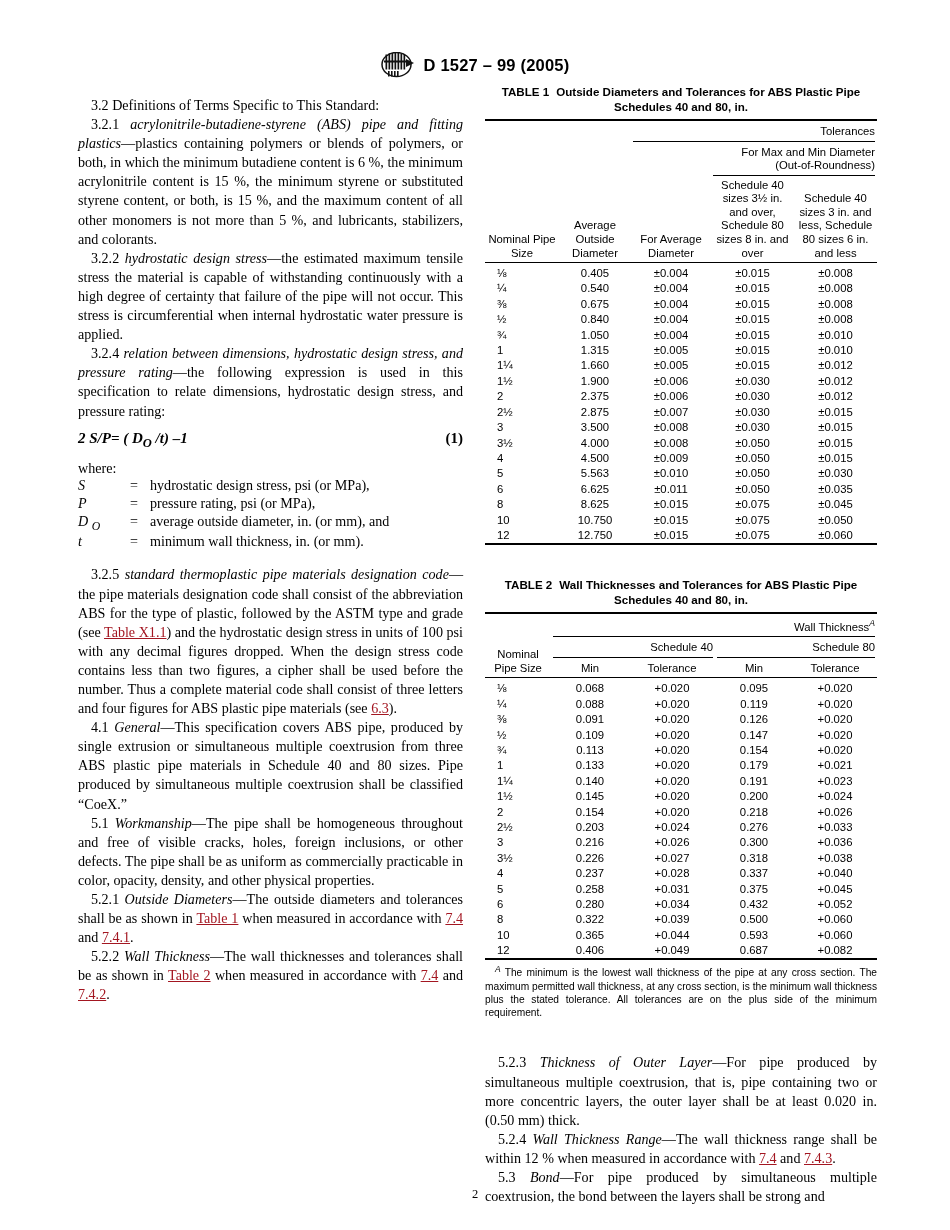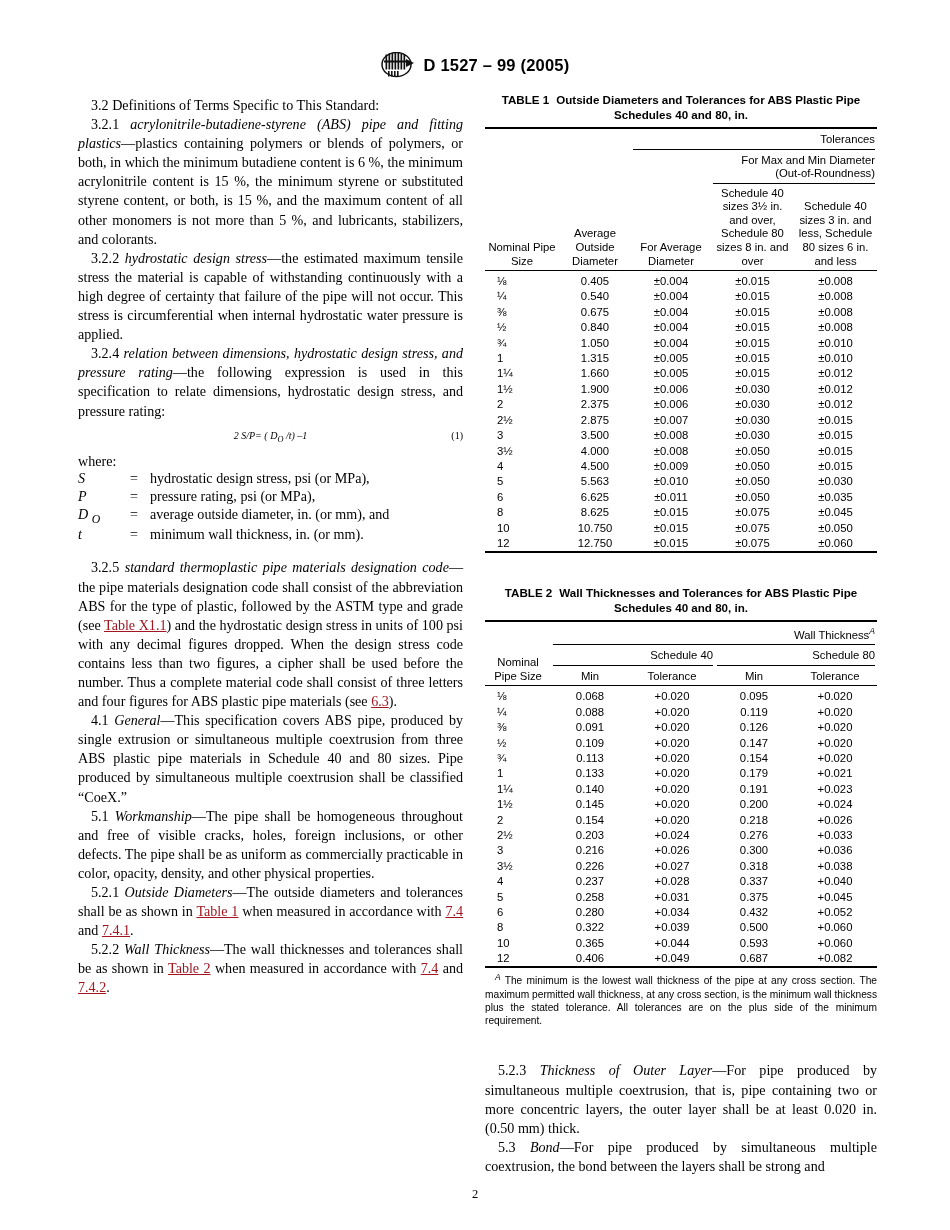--- a/index.html
+++ b/index.html
@@ -42,21 +42,21 @@
 
   
   .col-left {
     position: absolute;
     top: 96px;
     left: 78px;
     width: 385px;
   }
   .col-right {
     position: absolute;
-    top: 92px;
+    top: 84px;
     left: 485px;
     width: 392px;
   }
 
   
   p.para {
     margin: 0;
     font-size: 14.1px;
     line-height: 1.355;
     text-align: justify;
@@ -67,24 +67,25 @@
   .xref { color: #a31621; }
   h3.section-head {
     margin: 15px 0 6px 0;
     font-size: 14.6px;
     font-weight: bold;
     font-family: "Liberation Serif", serif;
     text-indent: 0;
   }
   .eq-line {
     margin: 9px 0 9px 0;
-    font-size: 10px;
+    font-size: 15px;
     position: relative;
-    text-align: center;
+    text-align: left;
     font-style: italic;
+    font-weight: bold;
   }
   .eq-line .eqnum {
     position: absolute;
     right: 0;
     top: 0;
     font-style: normal;
   }
   .where-label {
     margin: 9px 0 0 0;
     font-size: 14.1px;
@@ -584,18 +585,19 @@
         </tr>
       </tbody>
     </table>
     <div class="tbl-foot"><sup>A</sup><span> The minimum is the lowest wall thickness of the pipe at any cross section. The maximum permitted wall thickness, at any cross section, is the minimum wall thickness plus the stated tolerance. All tolerances are on the plus side of the minimum requirement.</span></div>
   </div>
 
   <div style="height:34px"></div>
 
   <p class="para"><span>5.2.3 </span><span class="it">Thickness of Outer Layer</span><span>—For pipe produced by simultaneous multiple coextrusion, that is, pipe containing two or more concentric layers, the outer layer shall be at least 0.020 in. (0.50 mm) thick.</span></p>
 
+  <p class="para"><span>5.2.4 </span><span class="it">Wall Thickness Range</span><span>—The wall thickness range shall be within 12 % when measured in accordance with </span><a class="xref" href="#">7.4</a><span> and </span><a class="xref" href="#">7.4.3</a><span>.</span></p>
 
   <p class="para"><span>5.3 </span><span class="it">Bond</span><span>—For pipe produced by simultaneous multiple coextrusion, the bond between the layers shall be strong and</span></p>
 
 </div>
 
 <div class="page-number">2</div>
 
 </body></html>

